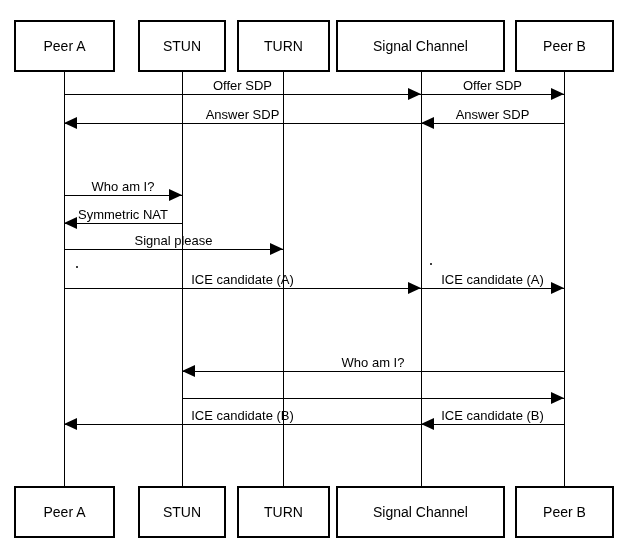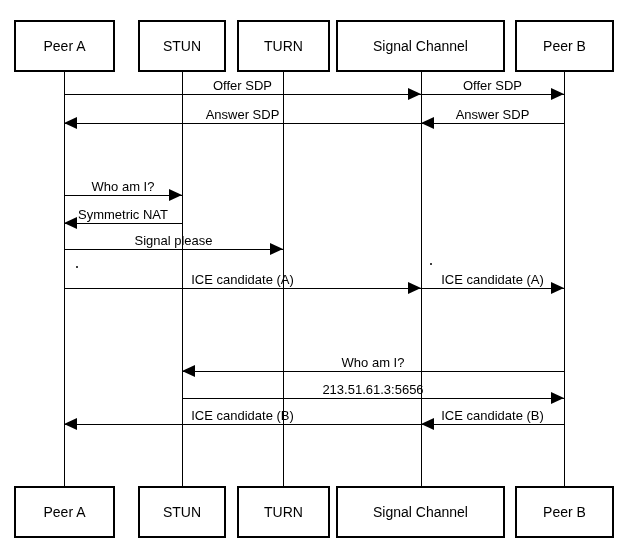--- a/index.html
+++ b/index.html
@@ -102,21 +102,20 @@
     <div class="arrowhead right" style="left: 408px; top: 282px;"></div>
     <div class="msg-label" style="left: 242.5px; top: 272px;">ICE candidate (A)</div>
     <div class="msg-line" style="left: 421px; top: 288px; width: 143px;"></div>
     <div class="arrowhead right" style="left: 551px; top: 282px;"></div>
     <div class="msg-label" style="left: 492.5px; top: 272px;">ICE candidate (A)</div>
     <div class="msg-line" style="left: 182px; top: 371px; width: 382px;"></div>
     <div class="arrowhead left" style="left: 182px; top: 365px;"></div>
     <div class="msg-label" style="left: 373px; top: 355px;">Who am I?</div>
     <div class="msg-line" style="left: 182px; top: 398px; width: 382px;"></div>
     <div class="arrowhead right" style="left: 551px; top: 392px;"></div>
-    <div class="msg-label" style="left: 373px; top: 382px;">213.51.61.3:5656</div>
     <div class="msg-line" style="left: 64px; top: 424px; width: 357px;"></div>
     <div class="arrowhead left" style="left: 64px; top: 418px;"></div>
     <div class="msg-label" style="left: 242.5px; top: 408px;">ICE candidate (B)</div>
     <div class="msg-line" style="left: 421px; top: 424px; width: 143px;"></div>
     <div class="arrowhead left" style="left: 421px; top: 418px;"></div>
     <div class="msg-label" style="left: 492.5px; top: 408px;">ICE candidate (B)</div>
     <div class="dot" style="left: 76px; top: 266px;"></div>
     <div class="dot" style="left: 430px; top: 263px;"></div>
   </div>
 

